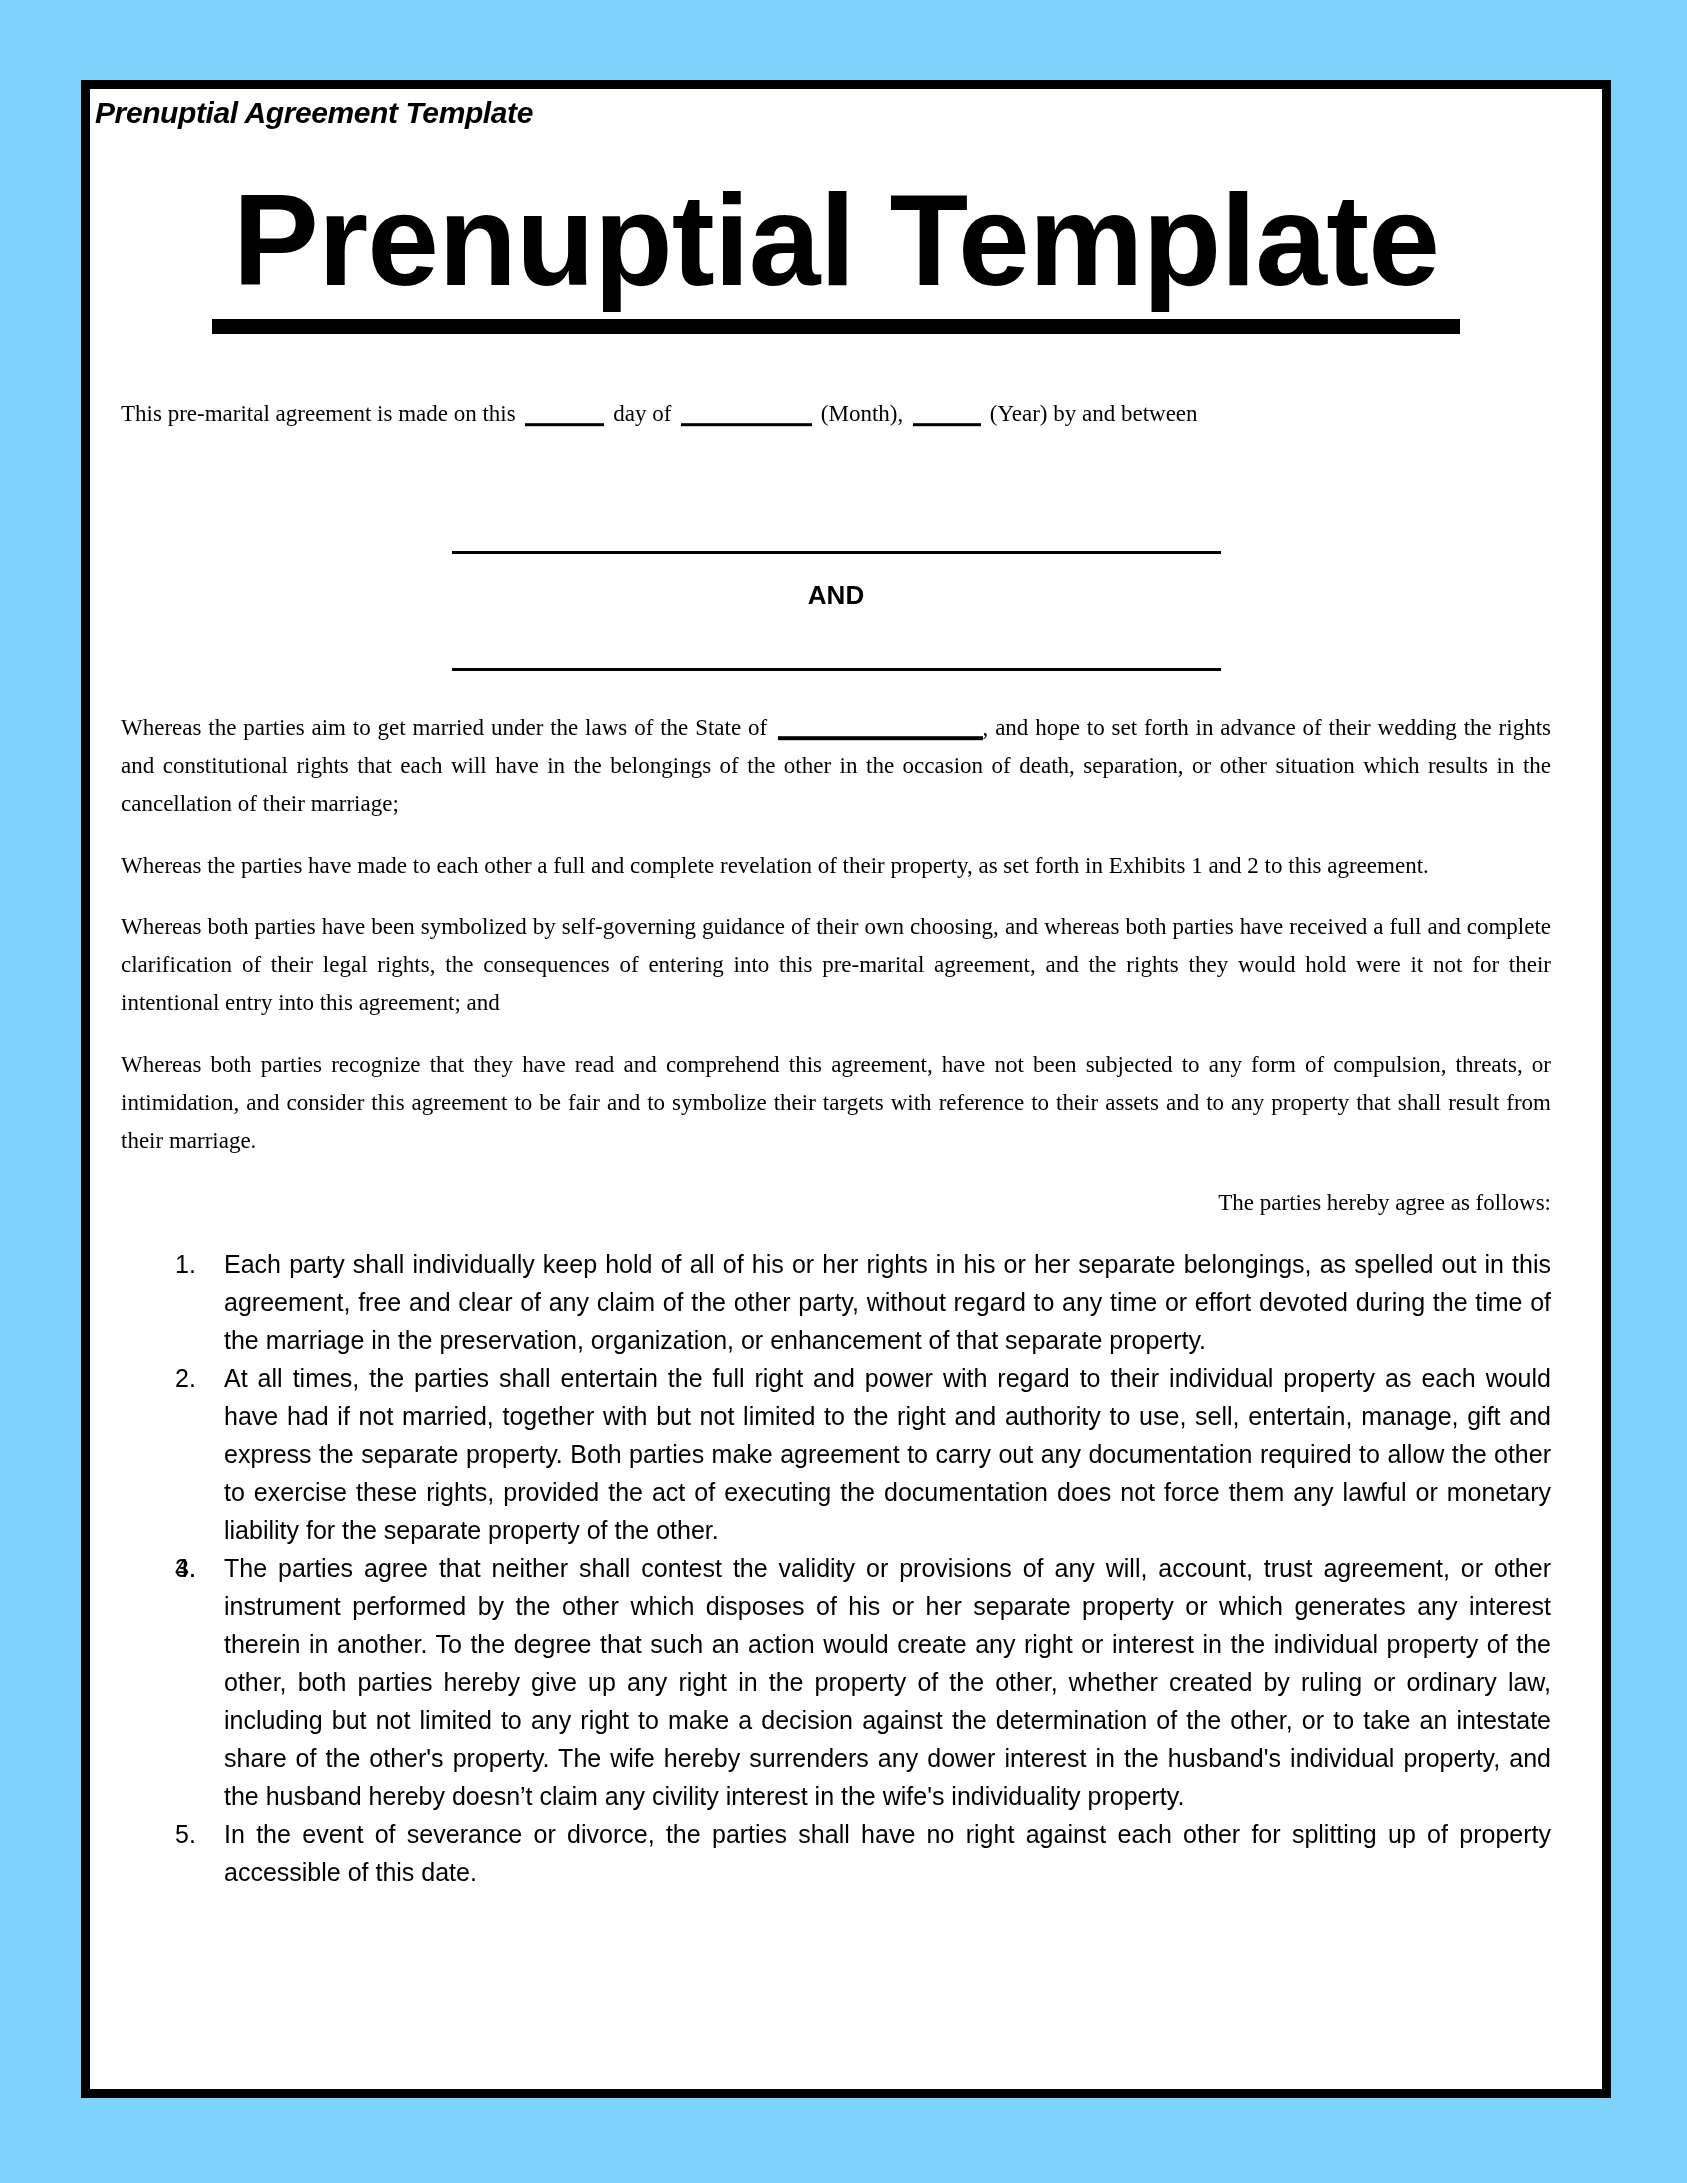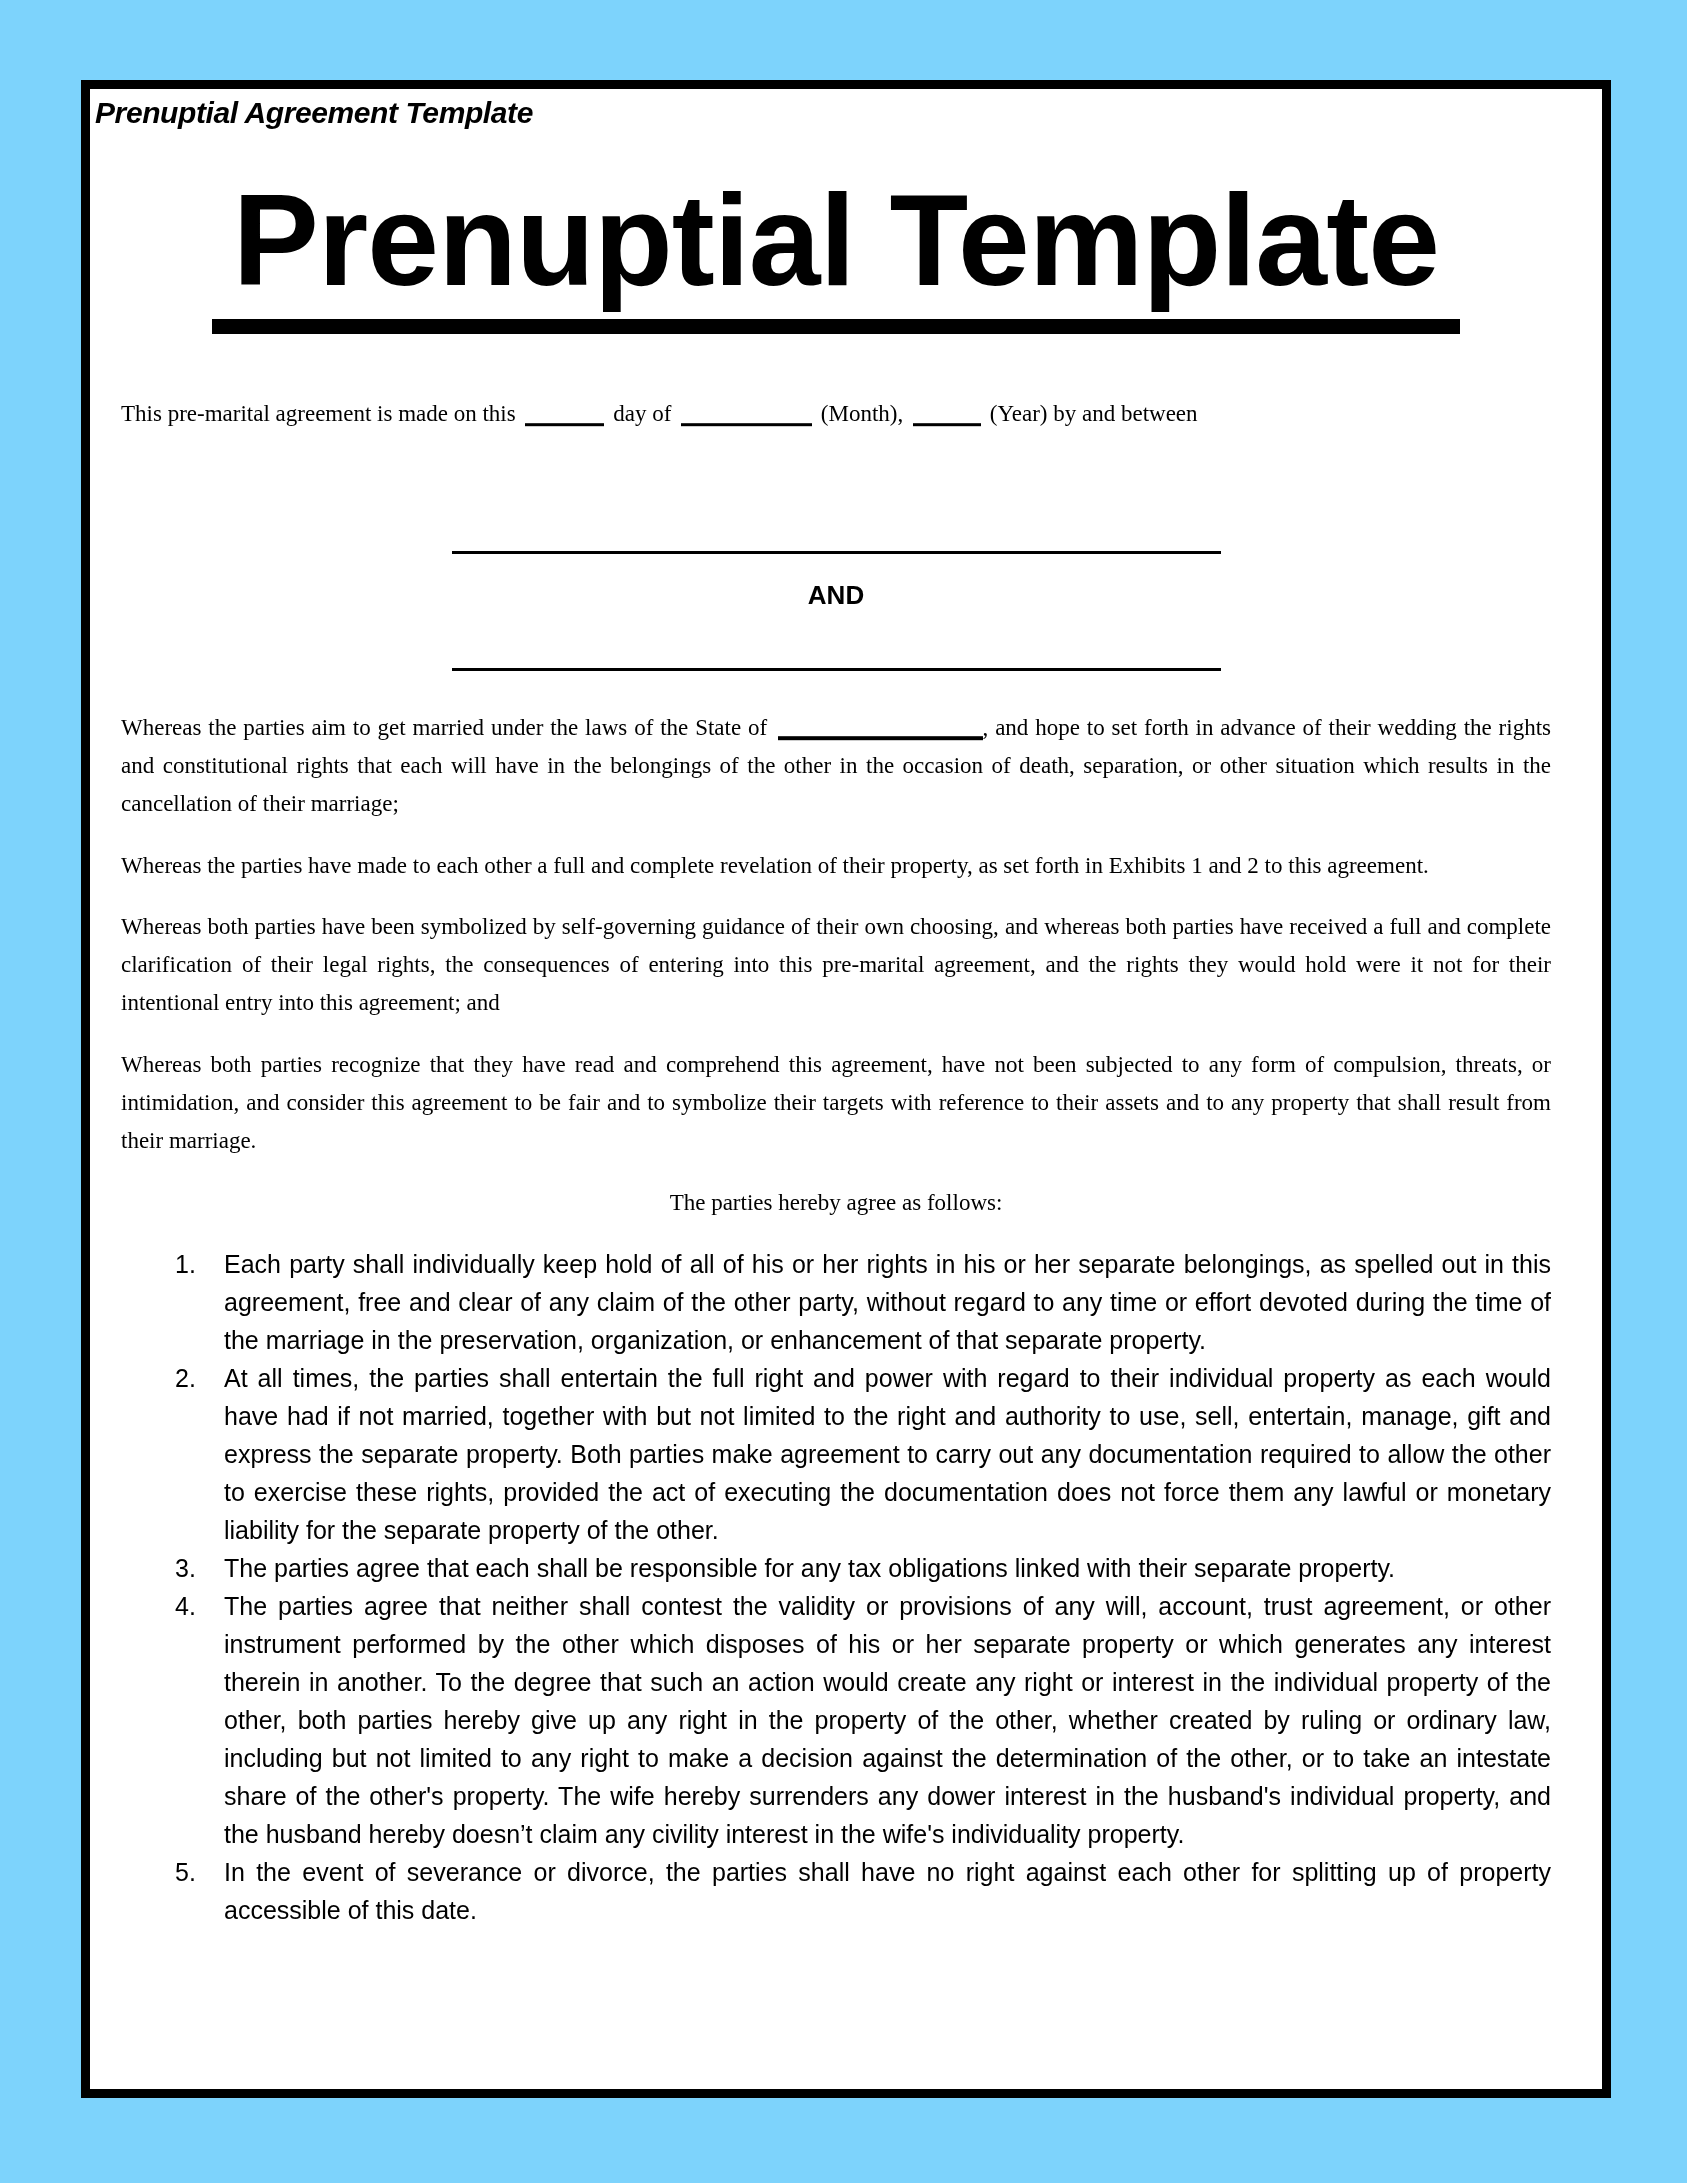--- a/index.html
+++ b/index.html
@@ -78,21 +78,21 @@
   .sig1 { margin-top: 118px; }
   .sig2 { margin-top: 54px; }
   .and-label {
     margin-top: 22px;
     text-align: center;
     font-weight: bold;
     font-size: 26px;
     line-height: 38px;
   }
   .r1 { margin-top: 38px; }
-  .lead-in { text-align: center; }
+  .lead-in { text-align: right; }
   .clauses { margin: 0; }
   .clause {
     position: relative;
     padding-left: 103px;
     font-size: 25px;
     line-height: 38px;
     text-align: justify;
     margin: 0;
   }
   .clause-num {
@@ -145,21 +145,20 @@
         <div class="clause">
           <span class="clause-num">1.</span>
           <span class="clause-text">Each party shall individually keep hold of all of his or her rights in his or her separate belongings, as spelled out in this agreement, free and clear of any claim of the other party, without regard to any time or effort devoted during the time of the marriage in the preservation, organization, or enhancement of that separate property.</span>
         </div>
         <div class="clause">
           <span class="clause-num">2.</span>
           <span class="clause-text">At all times, the parties shall entertain the full right and power with regard to their individual property as each would have had if not married, together with but not limited to the right and authority to use, sell, entertain, manage, gift and express the separate property. Both parties make agreement to carry out any documentation required to allow the other to exercise these rights, provided the act of executing the documentation does not force them any lawful or monetary liability for the separate property of the other.</span>
         </div>
         <div class="clause">
           <span class="clause-num">3.</span>
-          <span class="clause-text">The parties agree that each shall be responsible for any tax obligations linked with their separate property.</span>
         </div>
         <div class="clause">
           <span class="clause-num">4.</span>
           <span class="clause-text">The parties agree that neither shall contest the validity or provisions of any will, account, trust agreement, or other instrument performed by the other which disposes of his or her separate property or which generates any interest therein in another. To the degree that such an action would create any right or interest in the individual property of the other, both parties hereby give up any right in the property of the other, whether created by ruling or ordinary law, including but not limited to any right to make a decision against the determination of the other, or to take an intestate share of the other's property. The wife hereby surrenders any dower interest in the husband's individual property, and the husband hereby doesn’t claim any civility interest in the wife's individuality property.</span>
         </div>
         <div class="clause">
           <span class="clause-num">5.</span>
           <span class="clause-text">In the event of severance or divorce, the parties shall have no right against each other for splitting up of property accessible of this date.</span>
         </div>
       </div>

